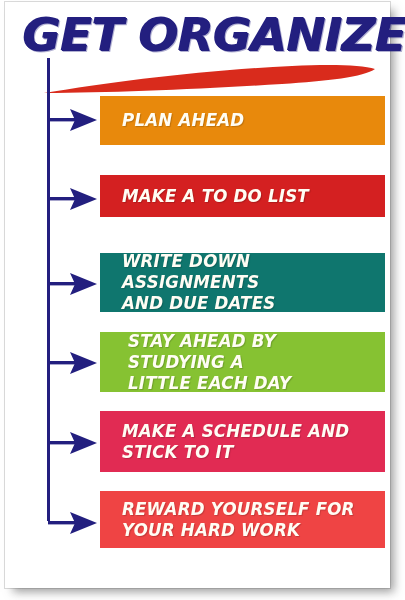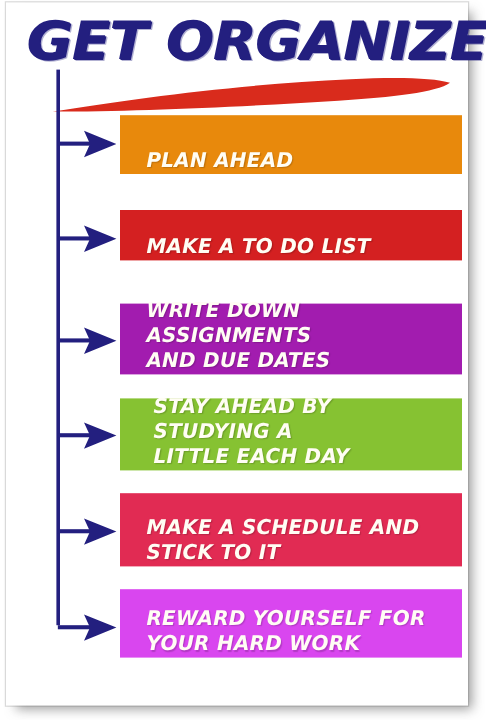--- a/index.html
+++ b/index.html
@@ -83,21 +83,21 @@
     width: 50px;
     height: 26px;
   }
 
   
   .bar {
     position: absolute;
     left: 100px;
     width: 285px;
     display: flex;
-    align-items: flex-end;
+    align-items: center;
     box-sizing: border-box;
     padding: 0 10px 0 22px;
   }
   .bar-label {
     font-family: "DejaVu Sans", sans-serif;
     font-size: 17px;
     line-height: 21px;
     font-weight: 900;
     font-style: italic;
     color: #FFFDF4;
@@ -148,29 +148,29 @@
     <rect x="0" y="11" width="28" height="3.4" fill="#231F7F"></rect>
     <path d="M22 2 L49 13 L22 24 L27 13 Z" fill="#231F7F"></path>
   </svg>
 
   <div class="bar" style="background: rgb(232, 137, 12); top: 96px; height: 49px;">
     <span class="bar-label" style="color: rgb(255, 253, 244);">PLAN AHEAD</span>
   </div>
   <div class="bar" style="background: rgb(212, 32, 33); top: 175px; height: 42px;">
     <span class="bar-label" style="color: rgb(255, 253, 244);">MAKE A TO DO LIST</span>
   </div>
-  <div class="bar" style="background: #a21caf; top: 253px; height: 59px;">
+  <div class="bar" style="background: #0f766e; top: 253px; height: 59px;">
     <span class="bar-label" style="color: rgb(255, 253, 244);">WRITE DOWN ASSIGNMENTS
 AND DUE DATES</span>
   </div>
   <div class="bar" style="background: rgb(134, 194, 50); top: 332px; height: 60px; padding-left: 28px;">
     <span class="bar-label" style="color: rgb(255, 253, 244);">STAY AHEAD BY STUDYING A
 LITTLE EACH DAY</span>
   </div>
   <div class="bar" style="background: rgb(225, 43, 83); top: 411px; height: 61px;">
     <span class="bar-label" style="color: rgb(255, 253, 244);">MAKE A SCHEDULE AND
 STICK TO IT</span>
   </div>
-  <div class="bar" style="background: #d946ef; top: 491px; height: 57px;">
+  <div class="bar" style="background: #ef4444; top: 491px; height: 57px;">
     <span class="bar-label" style="color: rgb(255, 253, 244);">REWARD YOURSELF FOR
 YOUR HARD WORK</span>
   </div>
 </div>
 
 </body></html>

